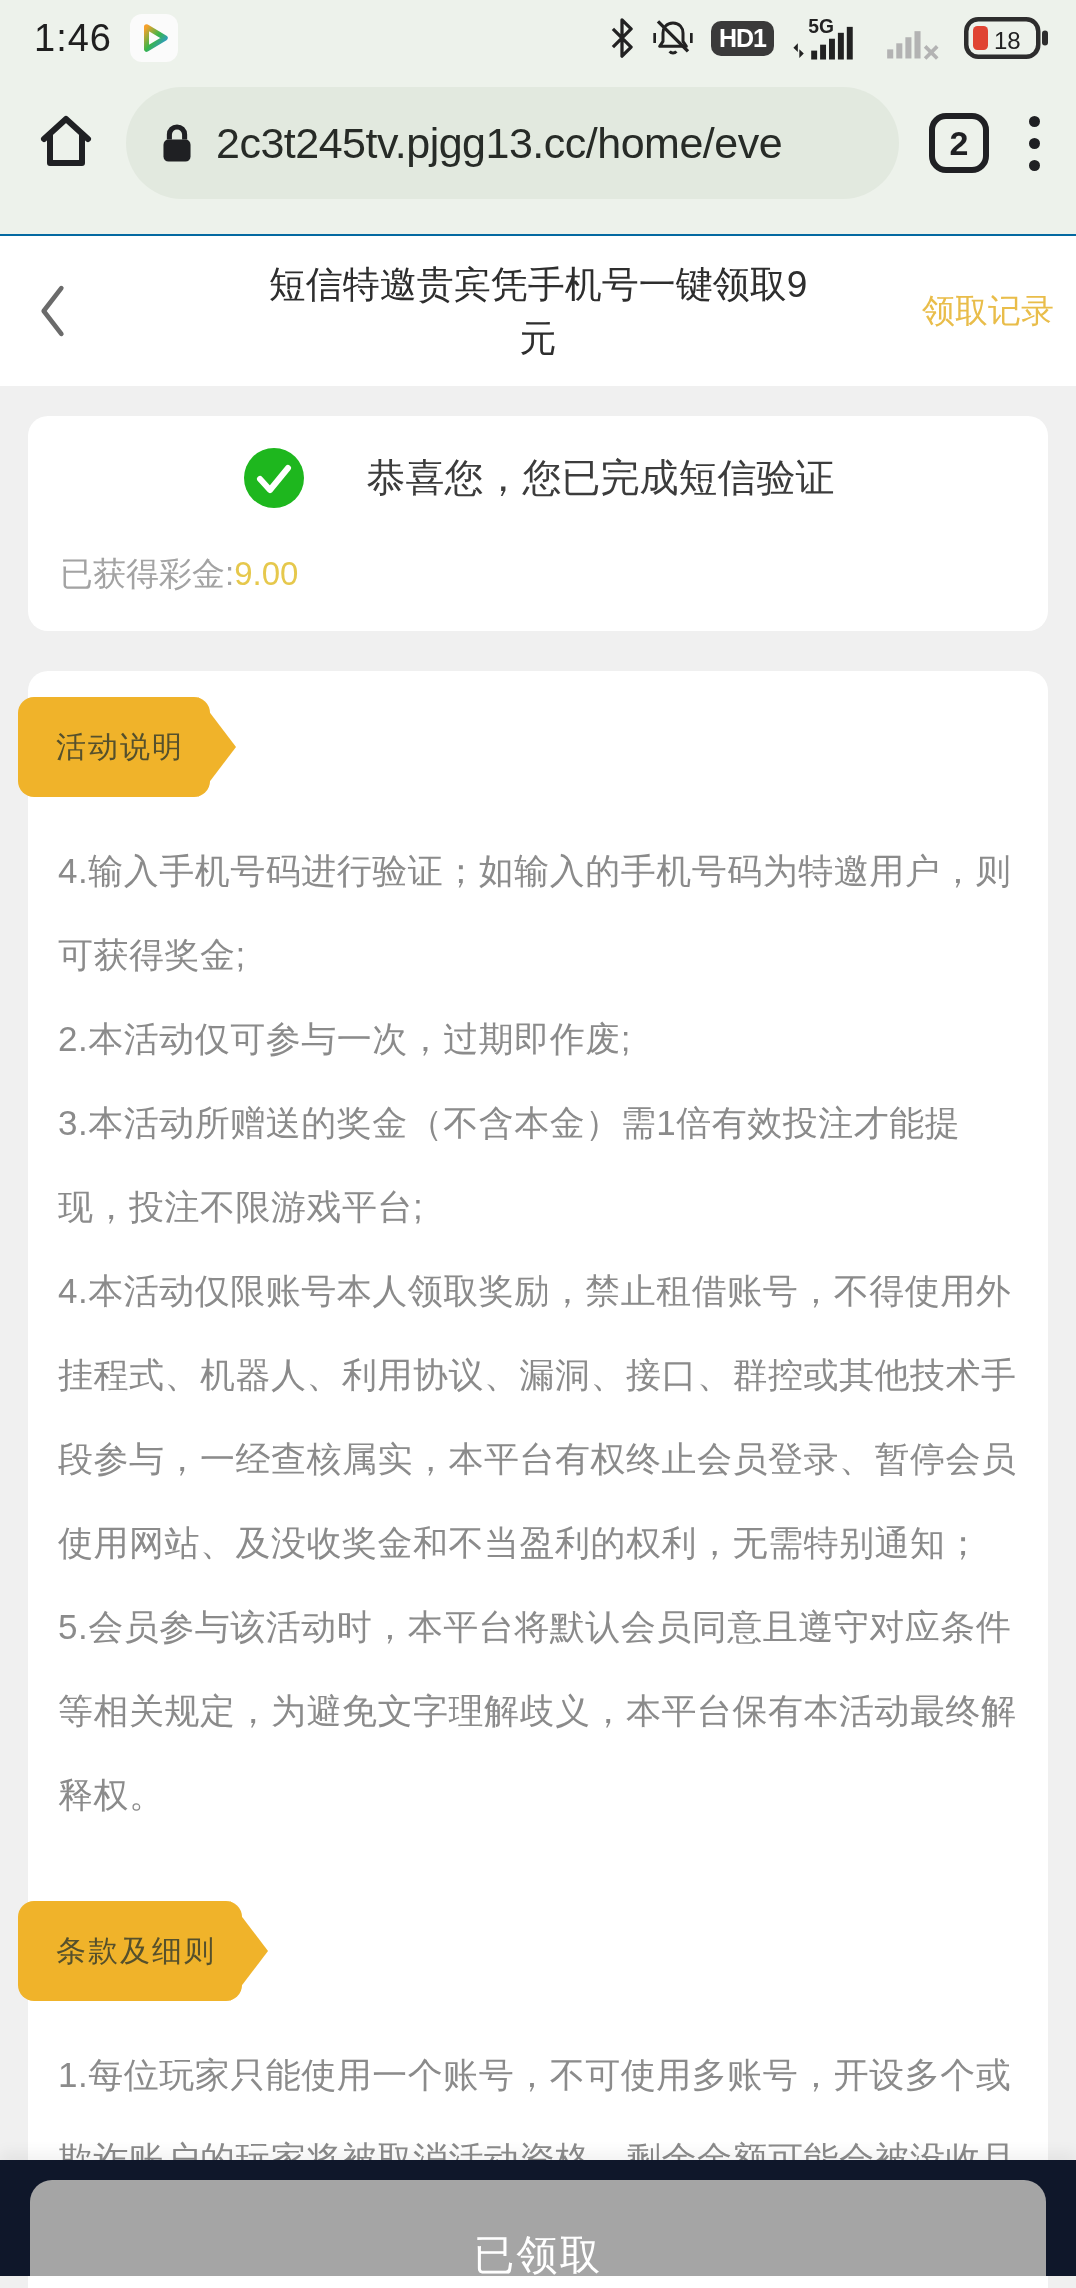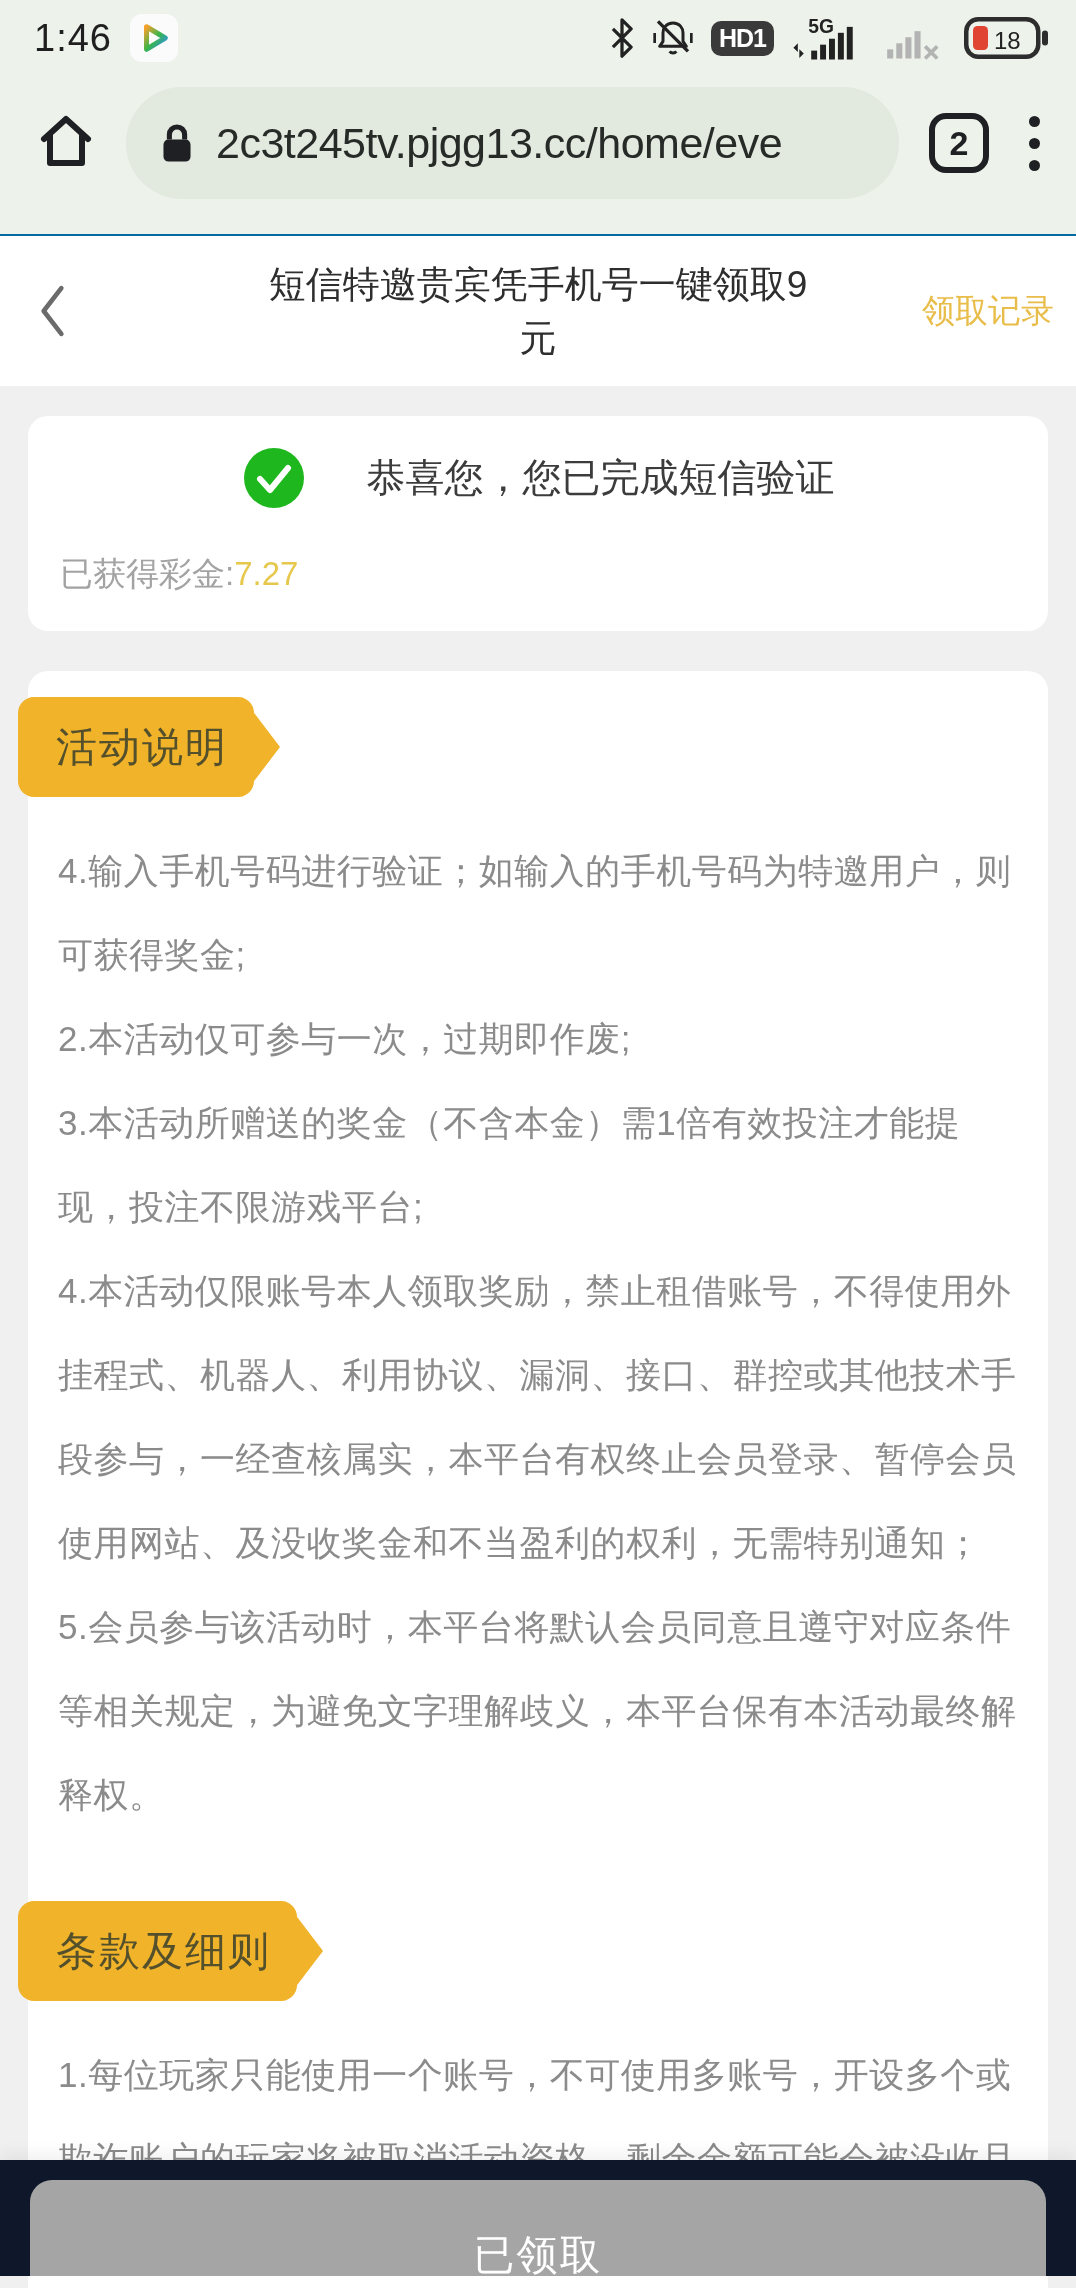--- a/index.html
+++ b/index.html
@@ -37,21 +37,21 @@
   .success-row{display:flex;align-items:center;justify-content:center;gap:26px;}
   .success-text{font-size:39px;color:#3c3c3c;margin-left:35px;}
   .bonus-line{margin-top:42px;font-size:33px;}
   .bonus-label{color:#a3a3a3;}
   .bonus-value{color:#e6c84c;}
 
   .rules-card{padding:26px 30px 46px;}
   .ribbon{position:relative;display:inline-flex;align-items:center;height:100px;padding:0 26px 0 38px;background:#f0b32a;border-radius:16px;margin-left:-40px;}
   .ribbon::after{content:"";position:absolute;left:calc(100% - 12px);top:0;width:0;height:0;
     border-top:50px solid transparent;border-bottom:50px solid transparent;border-left:38px solid #f0b32a;}
-  .ribbon-label{font-size:41px;color:#55502c;font-weight:500;letter-spacing:2px;}
+  .ribbon-label{font-size:30px;color:#55502c;font-weight:500;letter-spacing:2px;}
   .ribbon.second{margin-top:64px;}
   .rules{margin-top:32px;}
   .rules p{margin:0;font-size:35px;line-height:84px;color:#8b8b8b;letter-spacing:0.5px;}
 
   
   .footer{position:absolute;left:0;right:0;bottom:12px;height:116px;background:#0f172a;overflow:hidden;box-shadow:0 -8px 14px rgba(0,0,0,0.05);}
   .claimed-btn{display:block;width:calc(100% - 60px);margin:20px 30px 0;height:150px;background:#a5a5a5;border:none;border-radius:22px;color:#ffffff;font-size:41px;letter-spacing:2px;}
 </style>
 </head>
 <body>
@@ -147,21 +147,21 @@
 
     <div class="card success-card">
       <div class="success-row">
         <svg width="64" height="64" viewBox="0 0 64 64">
           <circle cx="32" cy="32" r="30" fill="#1eb71e"></circle>
           <polyline points="18,33 28,44 46,22" fill="none" stroke="#fff" stroke-width="6" stroke-linecap="round" stroke-linejoin="round"></polyline>
         </svg>
         <span class="success-text">恭喜您，您已完成短信验证</span>
       </div>
       <div class="bonus-line">
-        <span class="bonus-label">已获得彩金:</span><span class="bonus-value">7.27</span>
+        <span class="bonus-label">已获得彩金:</span><span class="bonus-value">9.00</span>
       </div>
     </div>
 
     <div class="card rules-card">
       <div class="ribbon">
         <span class="ribbon-label">活动说明</span>
       </div>
       <div class="rules">
         <p>4.输入手机号码进行验证；如输入的手机号码为特邀用户，则可获得奖金;</p>
         <p>2.本活动仅可参与一次，过期即作废;</p>

